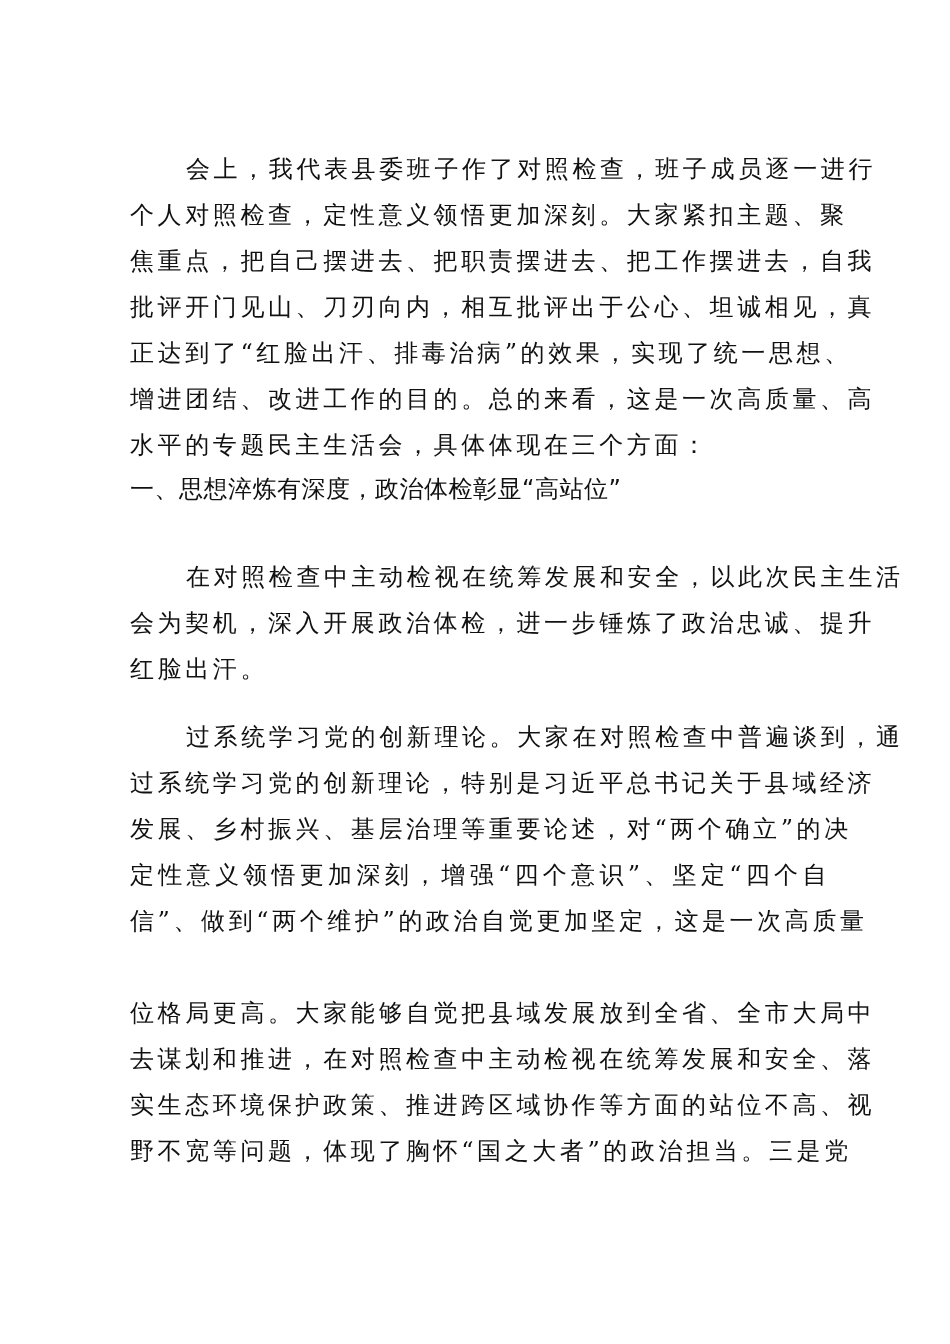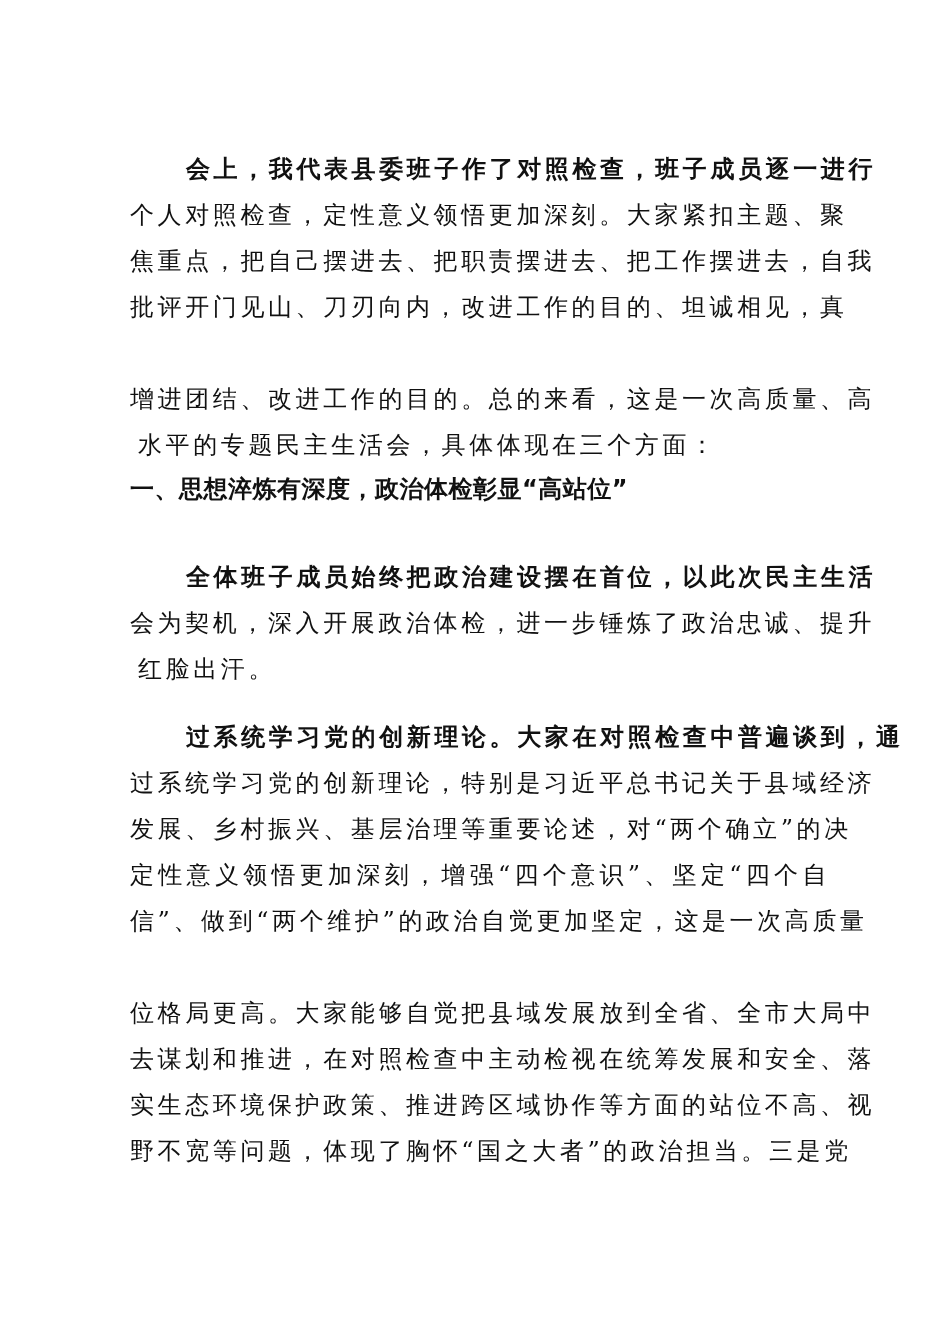--- a/index.html
+++ b/index.html
@@ -2,40 +2,41 @@
 <html><head>
 <meta charset="utf-8">
 <style>
   html, body { margin: 0; padding: 0; background: #ffffff; }
   body { width: 950px; height: 1344px; position: relative; overflow: hidden;
          font-family: "DejaVu Serif", "Liberation Serif", serif; color: #111; }
   .page { position: absolute; left: 0; top: 0; width: 950px; height: 1344px; }
   .line { position: absolute; left: 130px; width: 700px; height: 46px;
           font-size: 24px; line-height: 46px; white-space: nowrap;
           letter-spacing: 3.6px; text-align: justify; text-align-last: justify; }
-  .line.first { padding-left: 56px; width: 644px; font-weight: bold; }
-  .line.last { text-align-last: left; margin-left: 8px; }
-  .heading { font-family: "DejaVu Sans", "Liberation Sans", sans-serif; font-weight: bold;
+  .line.first { padding-left: 56px; width: 644px; }
+  .line.last { text-align-last: left; }
+  .heading { font-family: "DejaVu Sans", "Liberation Sans", sans-serif; font-weight: normal;
              letter-spacing: 0.5px; text-align-last: left; }
 </style>
 </head>
 <body>
 
 <div class="page">
 
   <div class="line first" style="top:146px">会上，我代表县委班子作了对照检查，班子成员逐一进行</div>
   <div class="line" style="top:192px">个人对照检查，定性意义领悟更加深刻。大家紧扣主题、聚</div>
   <div class="line" style="top:238px">焦重点，把自己摆进去、把职责摆进去、把工作摆进去，自我</div>
-  <div class="line" style="top:284px">批评开门见山、刀刃向内，改进工作的目的、坦诚相见，真</div>
+  <div class="line" style="top:284px">批评开门见山、刀刃向内，相互批评出于公心、坦诚相见，真</div>
+  <div class="line" style="top:330px">正达到了“红脸出汗、排毒治病”的效果，实现了统一思想、</div>
   <div class="line" style="top:376px">增进团结、改进工作的目的。总的来看，这是一次高质量、高</div>
   <div class="line last" style="top:422px">水平的专题民主生活会，具体体现在三个方面：</div>
 
   <div class="line heading" style="top:466px">一、思想淬炼有深度，政治体检彰显“高站位”</div>
 
-  <div class="line first" style="top:554px">全体班子成员始终把政治建设摆在首位，以此次民主生活</div>
+  <div class="line first" style="top:554px">在对照检查中主动检视在统筹发展和安全，以此次民主生活</div>
   <div class="line" style="top:600px">会为契机，深入开展政治体检，进一步锤炼了政治忠诚、提升</div>
   <div class="line last" style="top:646px">红脸出汗。</div>
 
   <div class="line first" style="top:714px">过系统学习党的创新理论。大家在对照检查中普遍谈到，通</div>
   <div class="line" style="top:760px">过系统学习党的创新理论，特别是习近平总书记关于县域经济</div>
   <div class="line" style="top:806px">发展、乡村振兴、基层治理等重要论述，对“两个确立”的决</div>
   <div class="line" style="top:852px">定性意义领悟更加深刻，增强“四个意识”、坚定“四个自</div>
   <div class="line" style="top:898px">信”、做到“两个维护”的政治自觉更加坚定，这是一次高质量</div>
   <div class="line" style="top:990px">位格局更高。大家能够自觉把县域发展放到全省、全市大局中</div>
   <div class="line" style="top:1036px">去谋划和推进，在对照检查中主动检视在统筹发展和安全、落</div>

